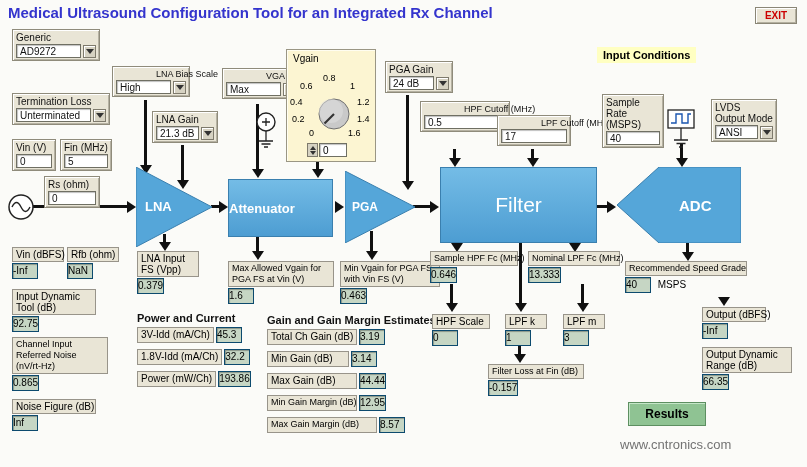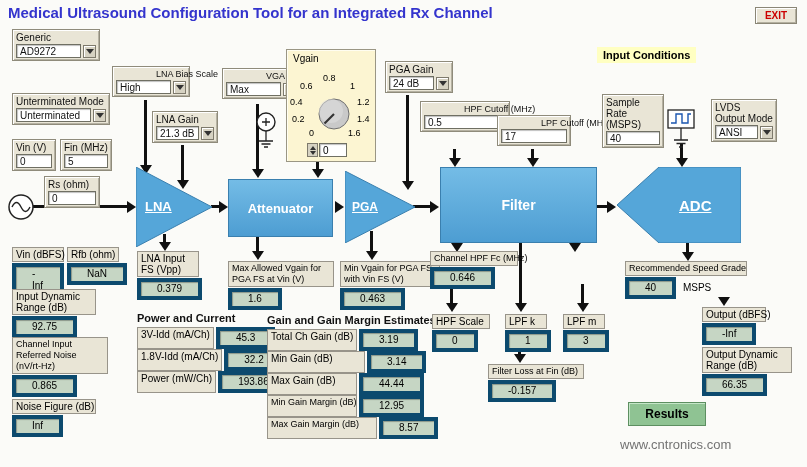--- a/index.html
+++ b/index.html
@@ -21,37 +21,37 @@
   .cval { background:#ffffff; border:1px solid #6f6f63; box-shadow:inset 1px 1px 1px rgba(0,0,0,.25);
     padding:0 3px; height:14px; line-height:13px; font-size:10px; flex:1 1 auto; min-width:18px; }
   .ddbtn { width:13px; height:13px; background:#d6d2c2; border:1px solid #7e7a6c;
     box-shadow:inset 1px 1px 0 #fff; display:flex; align-items:center; justify-content:center; cursor:pointer; }
   .ddarrow { width:0; height:0; border-left:4px solid transparent; border-right:4px solid transparent; border-top:5px solid #333; }
 
   .ind, .indrow { position:absolute; font-size:10px; }
   .ilabel { display:block; background:#e9e5d6; border:1px solid #98948a; padding:1px 3px; line-height:11px; }
   .ilabel.nowrap { white-space:nowrap; }
   .ilabel.small { font-size:9px; }
-  .ival { display:inline-block; background:#c6d6c4; border:4px solid #0c4a6e;
-    box-shadow:inset 1px 1px 1px rgba(0,0,0,.3); padding:1px 16px; min-width:26px; line-height:12px; margin-top:1px; }
+  .ival { display:inline-block; background:#c6d6c4; border:1px solid #0c4a6e;
+    box-shadow:inset 1px 1px 1px rgba(0,0,0,.3); padding:1px 0; min-width:26px; line-height:12px; margin-top:1px; }
   .indrow { display:flex; align-items:stretch; gap:2px; }
   .indrow .ilabel { flex:0 0 auto; }
   .indrow .ival { margin-top:0; }
 
   .sechdr { position:absolute; font-size:11px; font-weight:bold; color:#111; }
 
   .hl-yellow { position:absolute; background:#ffffc2; padding:2px 6px; font-size:11px; font-weight:bold; }
   .results-btn { position:absolute; left:628px; top:402px; width:78px; height:24px; background:#8fc393;
     border:1px solid #5d8f61; box-shadow:inset 1px 1px 0 #c5e6c8; font-size:12px; font-weight:bold;
     display:flex; align-items:center; justify-content:center; cursor:pointer; }
   .watermark { position:absolute; left:620px; top:437px; font-size:13px; color:#737373; }
 
   .block { position:absolute; }
   .block .rect { width:100%; height:100%; background:linear-gradient(#74bce6,#4d9dd2); border:1px solid #3a7fae; }
-  .blabel { position:absolute; color:#ffffff; font-weight:bold;text-decoration:underline; }
+  .blabel { position:absolute; color:#ffffff; font-weight:bold; }
 
   .wire { position:absolute; background:#101010; }
   .ah-r { position:absolute; width:0; height:0; border-top:6px solid transparent; border-bottom:6px solid transparent; border-left:9px solid #101010; }
   .ah-d { position:absolute; width:0; height:0; border-left:6px solid transparent; border-right:6px solid transparent; border-top:9px solid #101010; }
 
   .vgain-panel { position:absolute; left:286px; top:49px; width:90px; height:113px; background:#fcf5d2;
     border:1px solid #9a9684; box-shadow:inset 1px 1px 0 #fffdf0; }
   .vg-label { position:absolute; left:6px; top:3px; font-size:10px; }
   .vg-tick { position:absolute; font-size:9px; }
   .vg-valbox { position:absolute; left:32px; top:93px; width:28px; height:14px; background:#fff;
@@ -119,33 +119,33 @@
   <div class="ah-d" style="left:682px;top:252px"></div>
   <div class="ah-d" style="left:718px;top:297px"></div>
 
   <div class="block" style="left:136px;top:167px;width:76px;height:80px">
     <svg width="76" height="80">
         <polygon points="0,0 76,40 0,80" fill="#55a6d9" stroke="#3a7fae"></polygon>
       </svg>
     <span class="blabel" style="left:9px;top:32px;font-size:13px">LNA</span>
   </div>
   <div class="block" style="left:228px;top:179px;width:105px;height:58px">
-    <div class="rect" style="display:flex;align-items:center;justify-content:center">
+    <div class="rect" style="display:flex;align-items:center;">
       <span style="color:#fff;font-weight:bold;font-size:13px">Attenuator</span>
     </div>
   </div>
   <div class="block" style="left:345px;top:171px;width:70px;height:72px">
     <svg width="70" height="72">
         <polygon points="0,0 70,36 0,72" fill="#55a6d9" stroke="#3a7fae"></polygon>
       </svg>
     <span class="blabel" style="left:7px;top:29px;font-size:12px">PGA</span>
   </div>
   <div class="block" style="left:440px;top:167px;width:157px;height:76px">
     <div class="rect" style="display:flex;align-items:center;justify-content:center">
-      <span style="color:#fff;font-weight:bold;font-size:14px">Filter</span>
+      <span style="color:#fff;font-weight:normal;font-size:21px">Filter</span>
     </div>
   </div>
   <div class="block" style="left:617px;top:167px;width:124px;height:76px">
     <svg width="124" height="76">
         <polygon points="42,0 124,0 124,76 42,76 0,38" fill="#55a6d9" stroke="#3a7fae"></polygon>
       </svg>
     <span class="blabel" style="left:62px;top:30px;font-size:15px">ADC</span>
   </div>
 
   <svg class="icon-abs" style="left:7px;top:193px" width="28" height="30">
@@ -167,21 +167,21 @@
     <div class="clabel">Generic</div>
     <div class="crow">
       <div class="cval">AD9272</div>
       <div class="ddbtn">
           <span class="ddarrow"></span>
         </div>
     </div>
   </div>
 
   <div class="ctrl" style="left:12px;top:93px;width:98px">
-    <div class="clabel">Unterminated Mode</div>
+    <div class="clabel">Termination Loss</div>
     <div class="crow">
       <div class="cval">Unterminated</div>
       <div class="ddbtn">
           <span class="ddarrow"></span>
         </div>
     </div>
   </div>
 
   <div class="ctrl" style="left:12px;top:139px;width:44px">
     <div class="clabel">Vin (V)</div>
@@ -300,21 +300,21 @@
 
   <div class="ind" style="left:12px;top:247px;width:52px">
     <span class="ilabel nowrap">Vin (dBFS)</span>
     <span class="ival">-Inf</span>
   </div>
   <div class="ind" style="left:67px;top:247px;width:52px">
     <span class="ilabel nowrap">Rfb (ohm)</span>
     <span class="ival">NaN</span>
   </div>
   <div class="ind" style="left:12px;top:289px;width:84px">
-    <span class="ilabel">Input Dynamic Range (dB)</span>
+    <span class="ilabel">Input Dynamic Tool (dB)</span>
     <span class="ival">92.75</span>
   </div>
   <div class="ind" style="left:12px;top:337px;width:96px">
     <span class="ilabel small">Channel Input Referred Noise (nV/rt-Hz)</span>
     <span class="ival">0.865</span>
   </div>
   <div class="ind" style="left:12px;top:399px;width:84px">
     <span class="ilabel nowrap">Noise Figure (dB)</span>
     <span class="ival">Inf</span>
   </div>
@@ -346,39 +346,43 @@
     <span class="ilabel small">Min Vgain for PGA FS with Vin FS (V)</span>
     <span class="ival">0.463</span>
   </div>
 
   <div class="sechdr" style="left:267px;top:314px">Gain and Gain Margin Estimates</div>
   <div class="indrow" style="left:267px;top:329px">
     <span class="ilabel nowrap" style="width:90px">Total Ch Gain (dB)</span>
     <span class="ival">3.19</span>
   </div>
   <div class="indrow" style="left:267px;top:351px">
-    <span class="ilabel nowrap" style="width:98px">Min Gain (dB)</span>
+    <span class="ilabel nowrap" style="width:82px">Min Gain (dB)</span>
     <span class="ival">3.14</span>
   </div>
   <div class="indrow" style="left:267px;top:373px">
     <span class="ilabel nowrap" style="width:90px">Max Gain (dB)</span>
     <span class="ival">44.44</span>
   </div>
   <div class="indrow" style="left:267px;top:395px">
     <span class="ilabel nowrap small" style="width:90px">Min Gain Margin (dB)</span>
     <span class="ival">12.95</span>
   </div>
   <div class="indrow" style="left:267px;top:417px">
     <span class="ilabel nowrap small" style="width:110px">Max Gain Margin (dB)</span>
     <span class="ival">8.57</span>
   </div>
 
   <div class="ind" style="left:430px;top:251px;width:88px">
-    <span class="ilabel nowrap small">Channel HPF Fc (MHz)</span>
+    <span class="ilabel nowrap small">Sample HPF Fc (MHz)</span>
     <span class="ival">0.646</span>
+  </div>
+  <div class="ind" style="left:528px;top:251px;width:92px">
+    <span class="ilabel nowrap small">Nominal LPF Fc (MHz)</span>
+    <span class="ival">13.333</span>
   </div>
   <div class="ind" style="left:432px;top:314px;width:58px">
     <span class="ilabel nowrap">HPF Scale</span>
     <span class="ival">0</span>
   </div>
   <div class="ind" style="left:505px;top:314px;width:42px">
     <span class="ilabel nowrap">LPF k</span>
     <span class="ival">1</span>
   </div>
   <div class="ind" style="left:563px;top:314px;width:42px">

